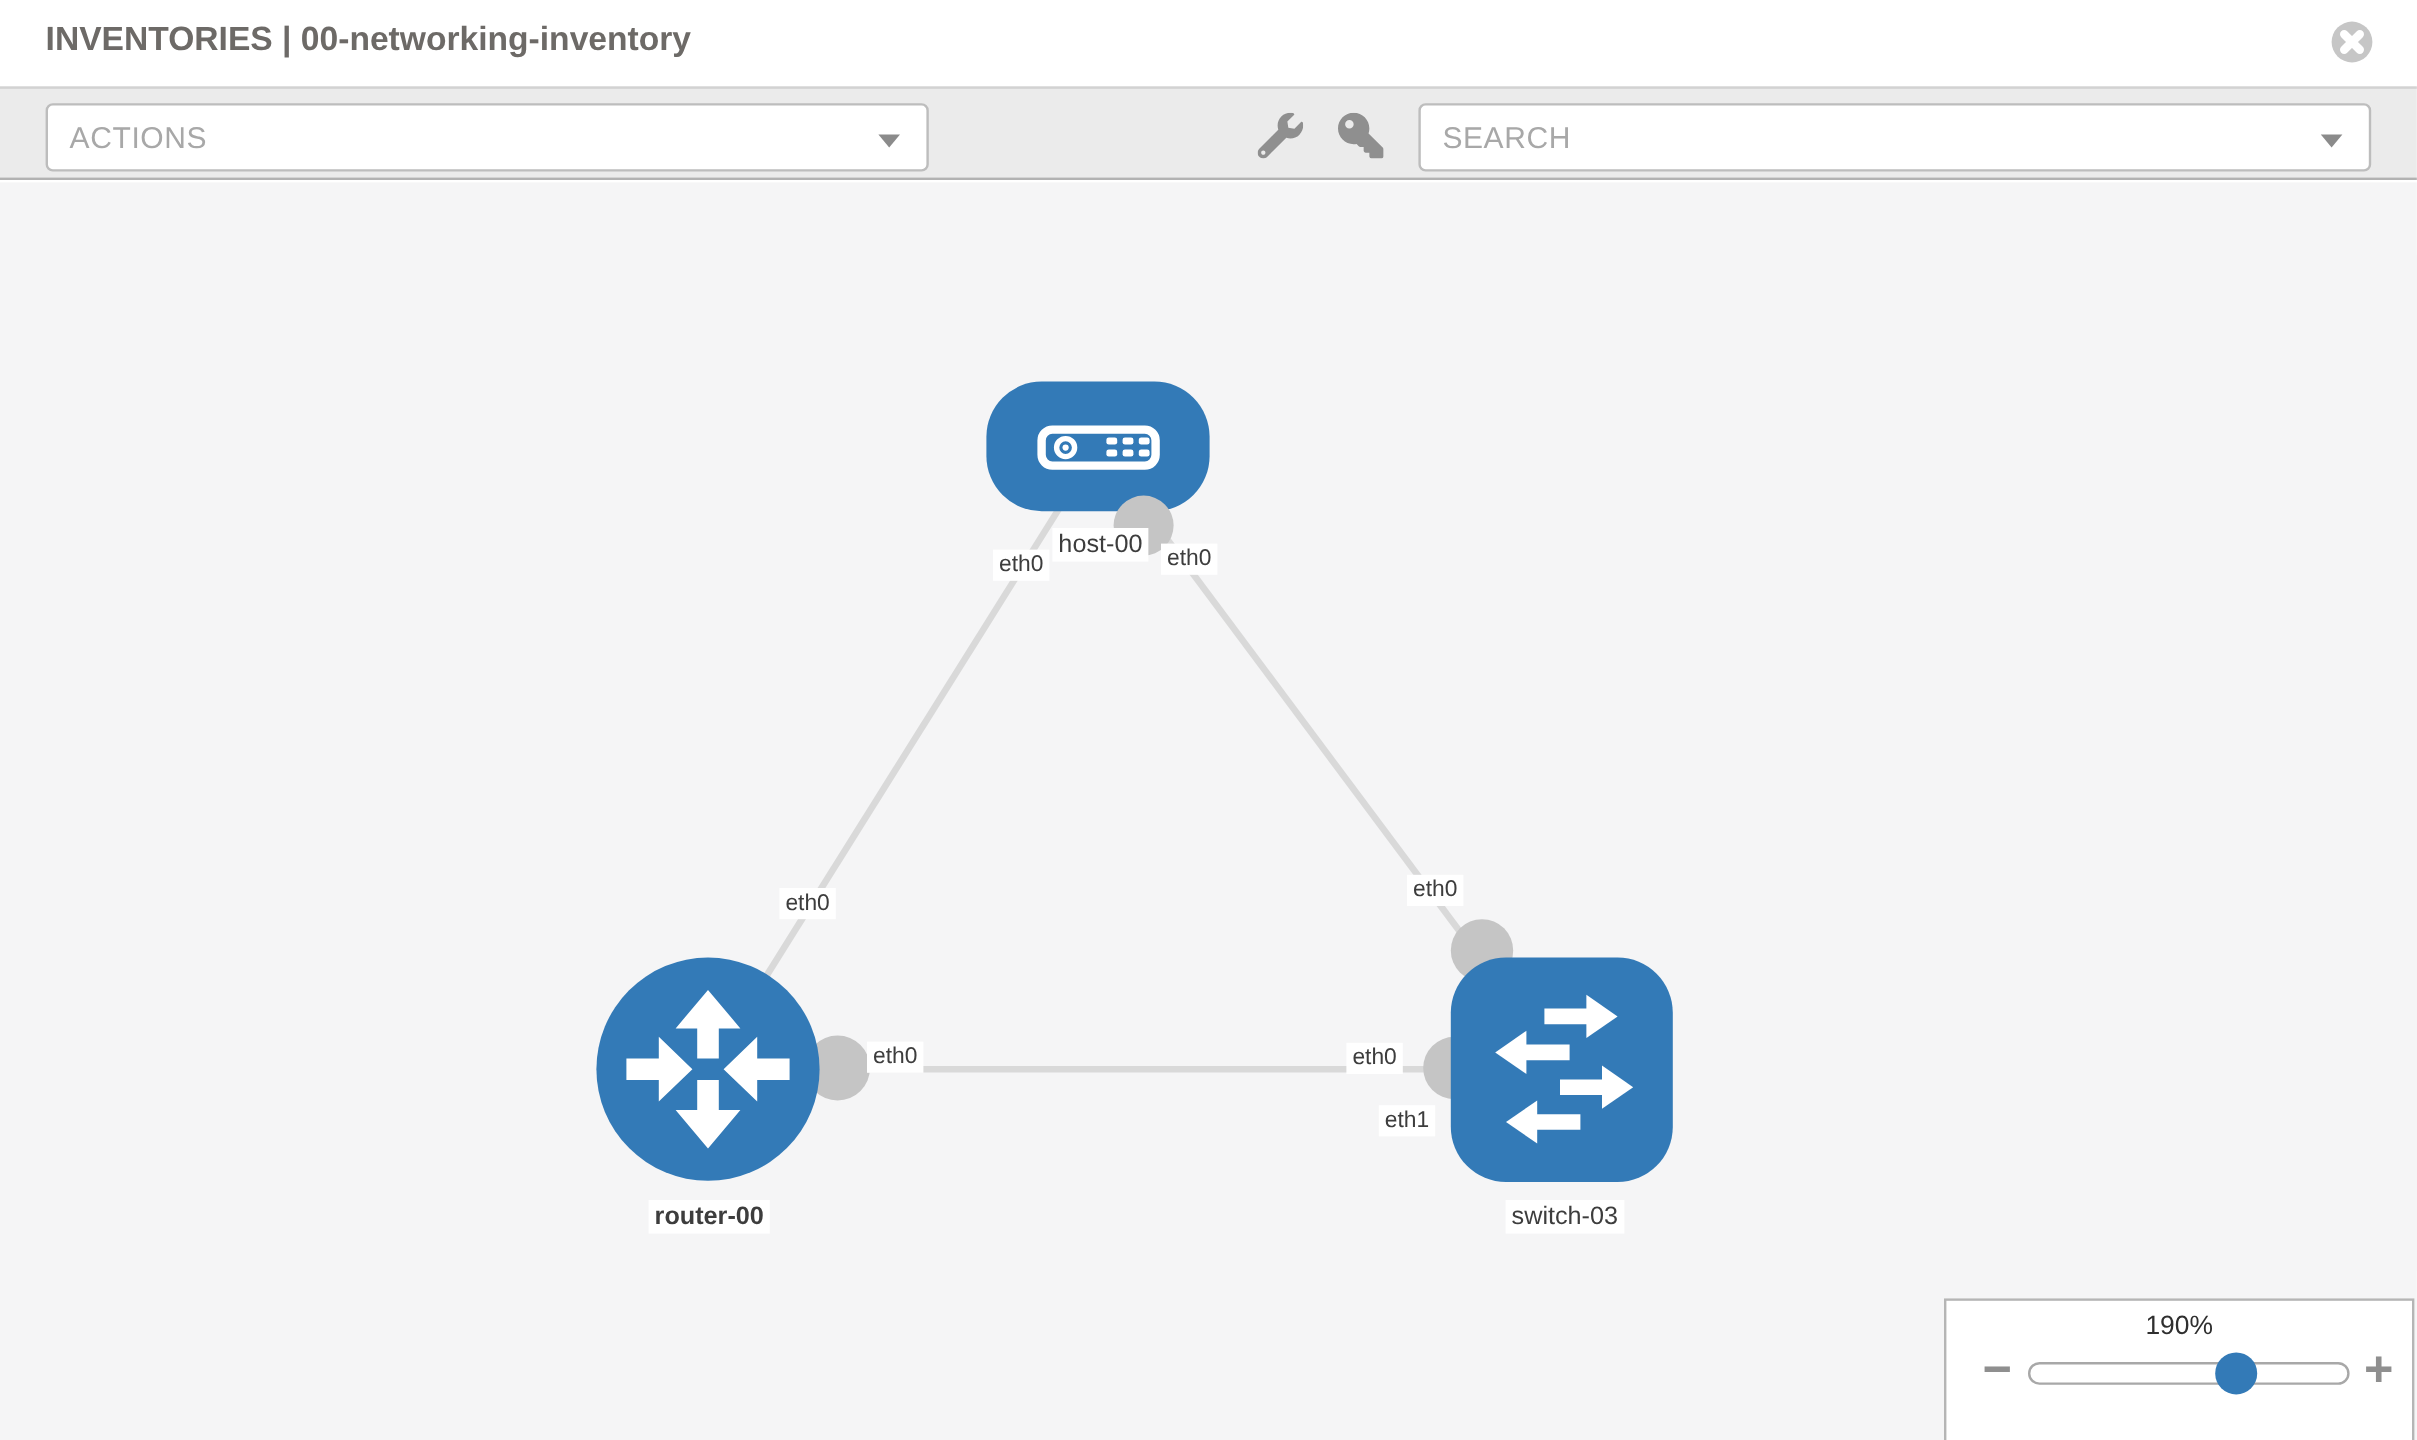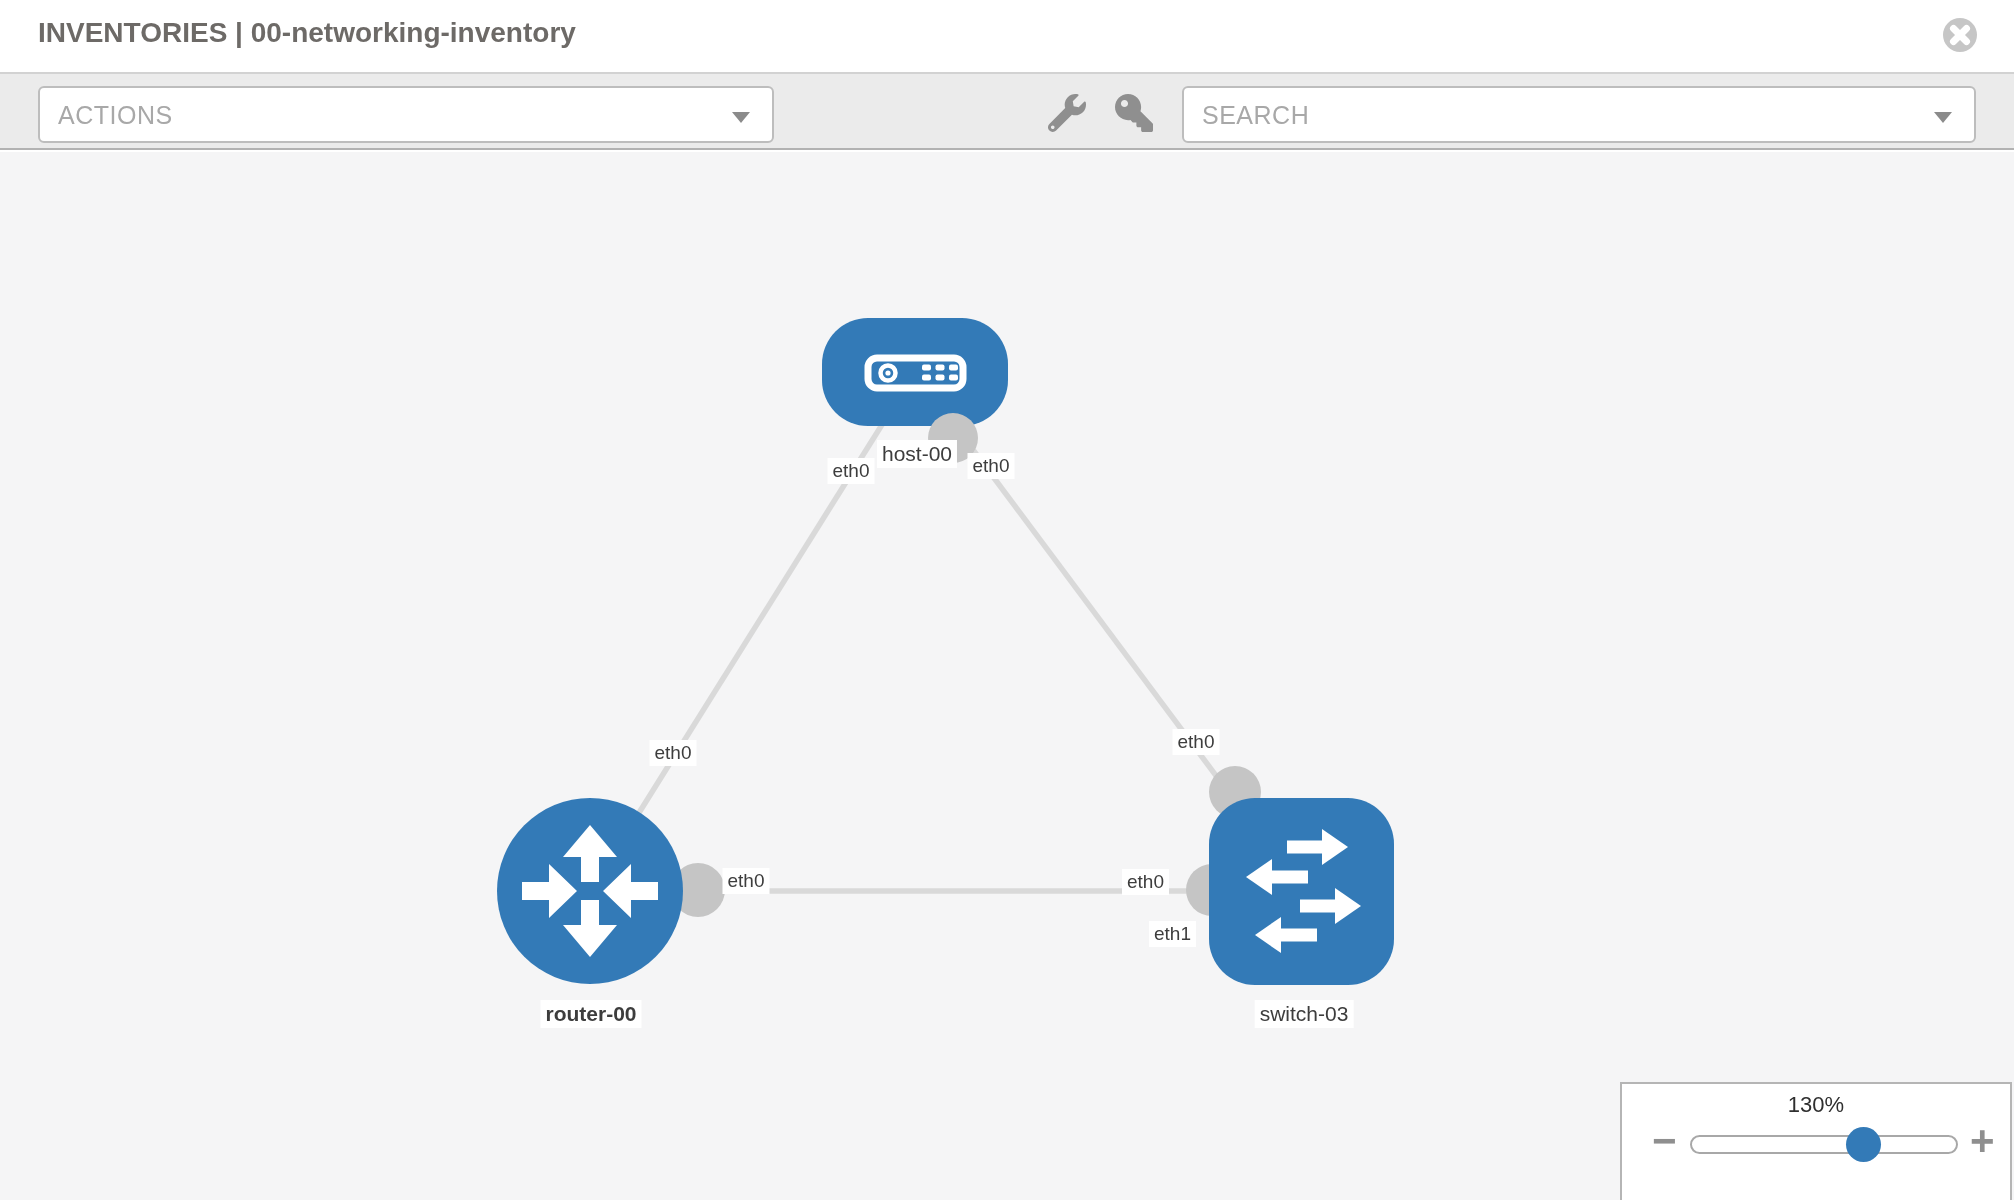--- a/index.html
+++ b/index.html
@@ -134,21 +134,21 @@
 
   <div class="chip eth centered" style="left:851px;top:306px;">eth0</div>
   <div class="chip eth centered" style="left:991px;top:301px;">eth0</div>
   <div class="chip eth centered" style="left:673px;top:588px;">eth0</div>
   <div class="chip eth centered" style="left:1196px;top:577px;">eth0</div>
   <div class="chip eth centered" style="left:746px;top:716px;">eth0</div>
   <div class="chip eth" style="left:1122px;top:717px;z-index:4;">eth0</div>
   <div class="chip eth" style="left:1149px;top:757px;z-index:5;margin-top:12px;">eth1</div>
 
   <div class="zoom-panel">
-    <div class="zoom-level">130%</div>
+    <div class="zoom-level">190%</div>
     <div class="zoom-btn" style="left:30px;"><span>−</span></div>
     <div class="zoom-track">
       <div class="zoom-thumb"></div>
     </div>
     <div class="zoom-btn" style="left:348px;"><span>+</span></div>
   </div>
 
 </div>
 
 </body></html>

